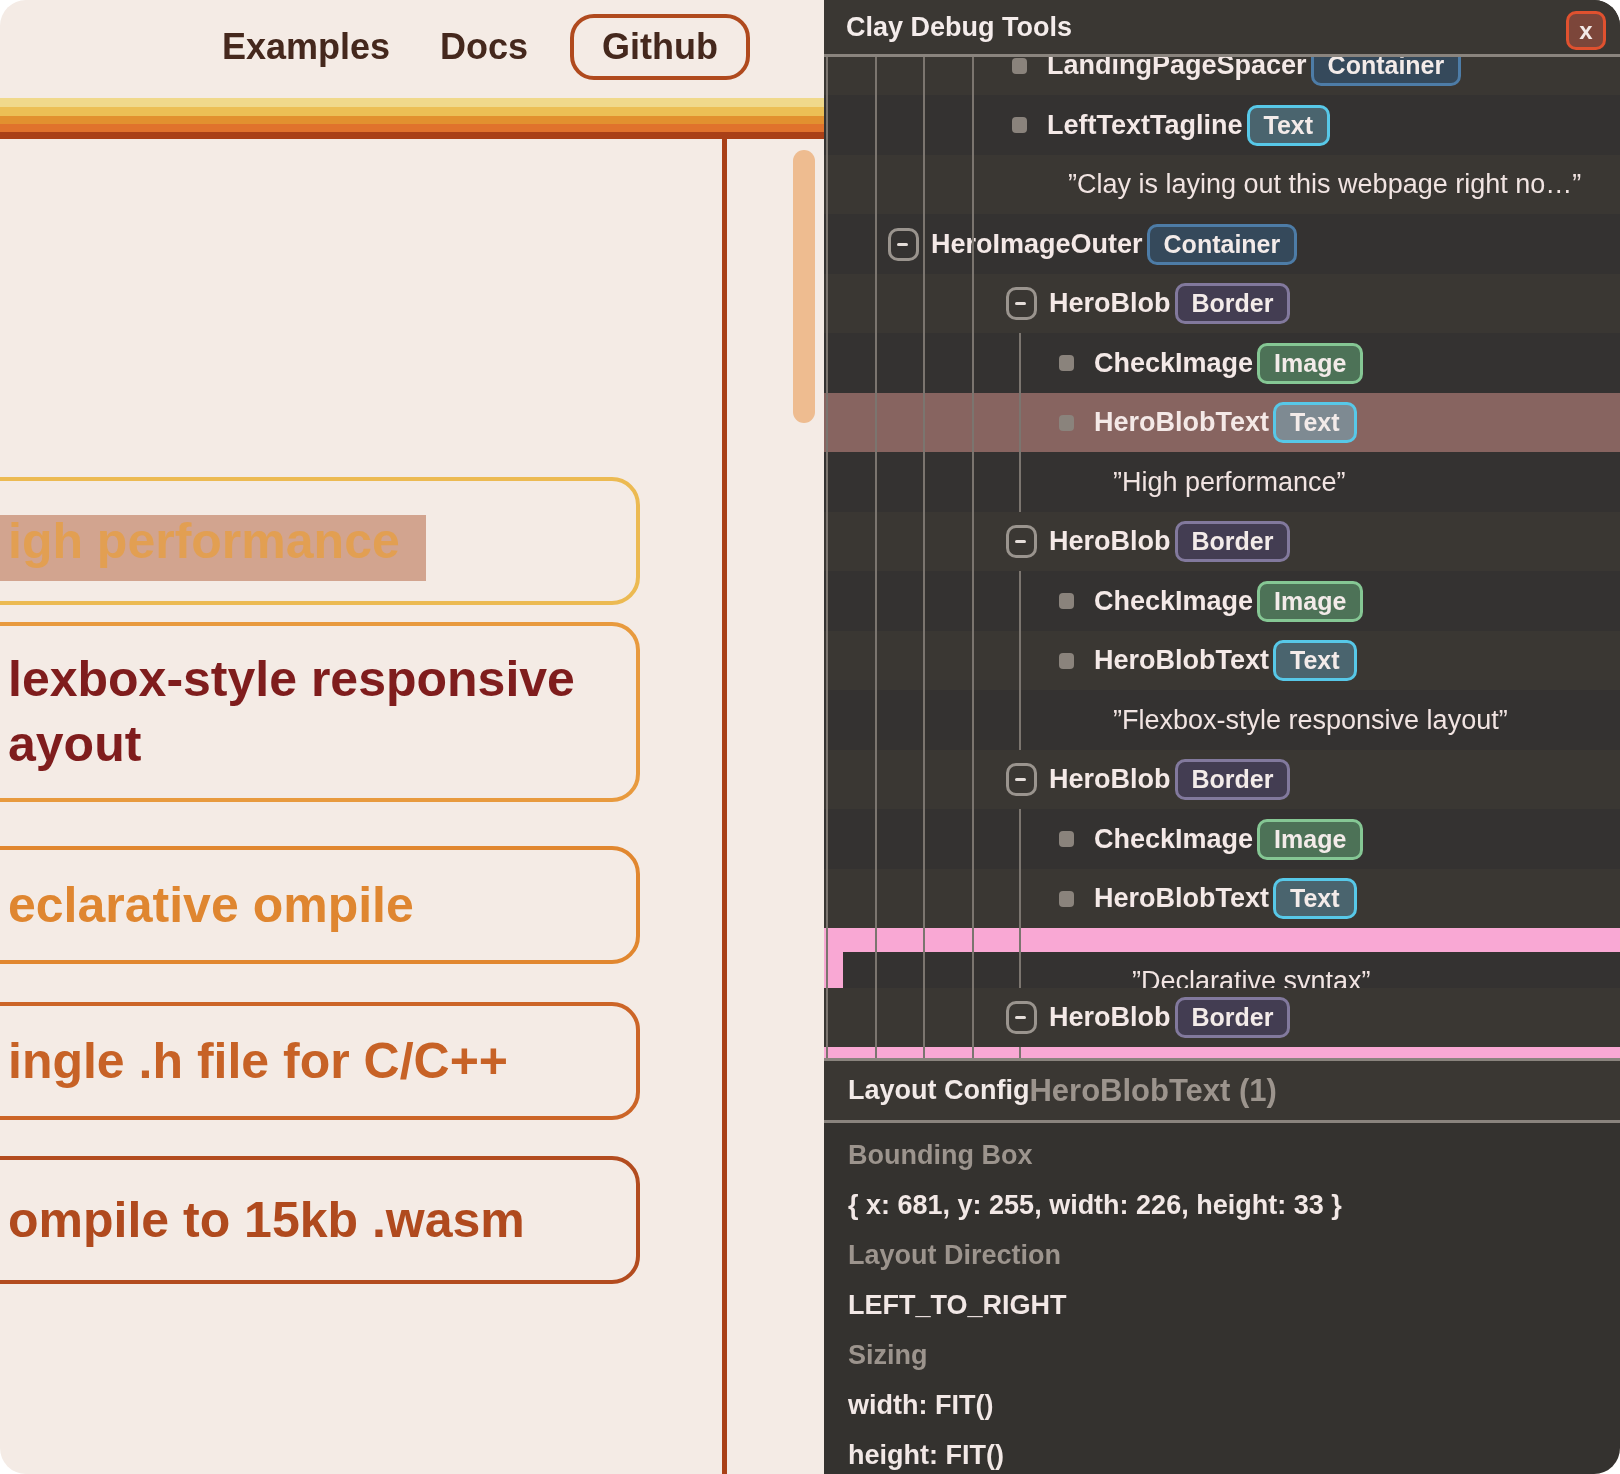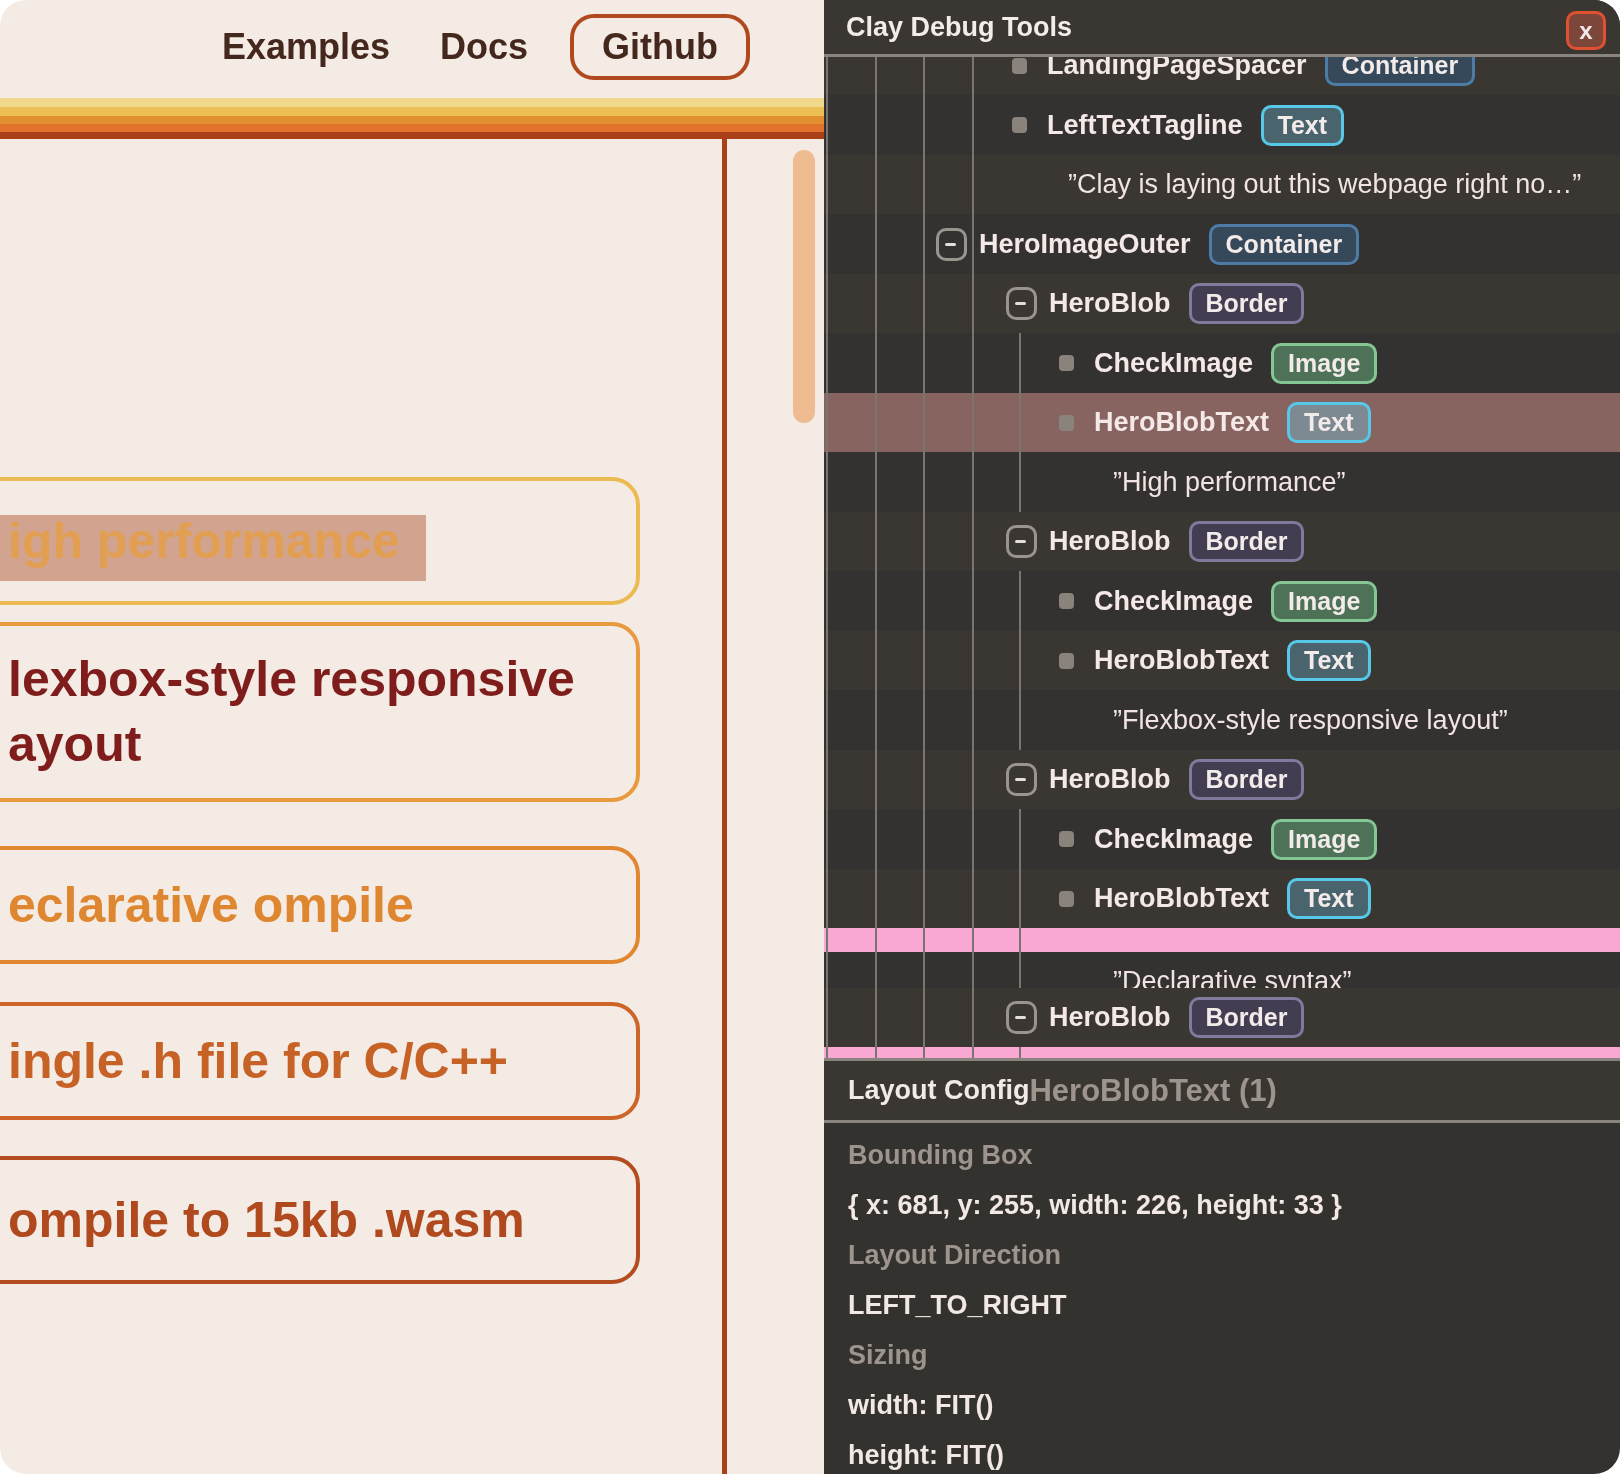--- a/index.html
+++ b/index.html
@@ -39,21 +39,21 @@
   .row-light{background:#3a3733}
   .row-dark{background:#343231}
   .row-hl{background:#876460}
   .minus-box{width:31px;height:33px;box-sizing:border-box;border:3px solid #9a948e;border-radius:10px;
              position:relative;flex:none;margin-right:12px;cursor:pointer;}
   .minus-box::after{content:"";position:absolute;left:6px;top:12px;width:11px;height:3px;
                     background:#e4ddd9;border-radius:2px;}
   .bullet{width:15px;height:16px;border-radius:4px;background:#8a837c;flex:none;margin-right:20px;}
   .node-label{font-size:27px;font-weight:700;color:#f4e9e7;white-space:nowrap;}
   .quote-label{font-size:27px;font-weight:500;color:#f1e4e2;white-space:nowrap;}
-  .badge{margin-left:18px;padding:3px 14px;border-radius:10px;border:3px solid;
+  .badge{margin-left:4px;padding:3px 14px;border-radius:10px;border:3px solid;
          font-size:25px;font-weight:700;color:#f3ebe9;white-space:nowrap;}
   .badge-container{background:#35495b;border-color:#4d7ca7}
   .badge-border{background:#433d52;border-color:#82799d}
   .badge-image{background:#4d7257;border-color:#85c794}
   .badge-text{background:#4a646e;border-color:#57c8e8}
   .row-hl .badge-text{background:#7e8a92}
   .lc-header{position:absolute;top:1058px;left:0;right:0;height:65px;box-sizing:border-box;background:#3a3733;
              border-top:3px solid #8a847e;border-bottom:3px solid #8a847e;
              display:flex;align-items:center;justify-content:flex-start;padding:0 64px 0 24px;}
   .lc-title{font-size:27px;font-weight:700;color:#f2eae8;}
@@ -125,21 +125,21 @@
         <div class="tree-row row-dark" style="top: 38.25px; padding-left: 188px;">
     <span class="bullet"></span>
     <span class="node-label">LeftTextTagline</span>
     <span class="row-badge badge badge-text">Text</span>
   </div>
         <div class="tree-row row-light" style="top: 97.75px; padding-left: 244px;">
 
     <span class="quote-label">”Clay is laying out this webpage right no…”</span>
 
   </div>
-        <div class="tree-row row-dark" style="top: 157.25px; padding-left: 112px;">
+        <div class="tree-row row-dark" style="top: 157.25px; padding-left: 64px;">
     <span class="minus-box"></span>
     <span class="node-label">HeroImageOuter</span>
     <span class="row-badge badge badge-container">Container</span>
   </div>
         <div class="tree-row row-light" style="top: 216.75px; padding-left: 182px;">
     <span class="minus-box"></span>
     <span class="node-label">HeroBlob</span>
     <span class="row-badge badge badge-border">Border</span>
   </div>
         <div class="tree-row row-dark" style="top: 276.25px; padding-left: 235px;">
@@ -185,21 +185,21 @@
         <div class="tree-row row-dark" style="top: 752.25px; padding-left: 235px;">
     <span class="bullet"></span>
     <span class="node-label">CheckImage</span>
     <span class="row-badge badge badge-image">Image</span>
   </div>
         <div class="tree-row row-light" style="top: 811.75px; padding-left: 235px;">
     <span class="bullet"></span>
     <span class="node-label">HeroBlobText</span>
     <span class="row-badge badge badge-text">Text</span>
   </div>
-        <div class="tree-row row-dark" style="top: 895px; padding-left: 289px;">
+        <div class="tree-row row-dark" style="top: 895px; padding-left: 289px; margin-left: 19px;">
 
     <span class="quote-label">”Declarative syntax”</span>
 
   </div>
         <div class="tree-row row-light" style="top: 930.75px; padding-left: 182px;">
     <span class="minus-box"></span>
     <span class="node-label">HeroBlob</span>
     <span class="row-badge badge badge-border">Border</span>
   </div>
         <div class="guide" style="left: 2px; top: 0px; height: 1001px;"></div>

